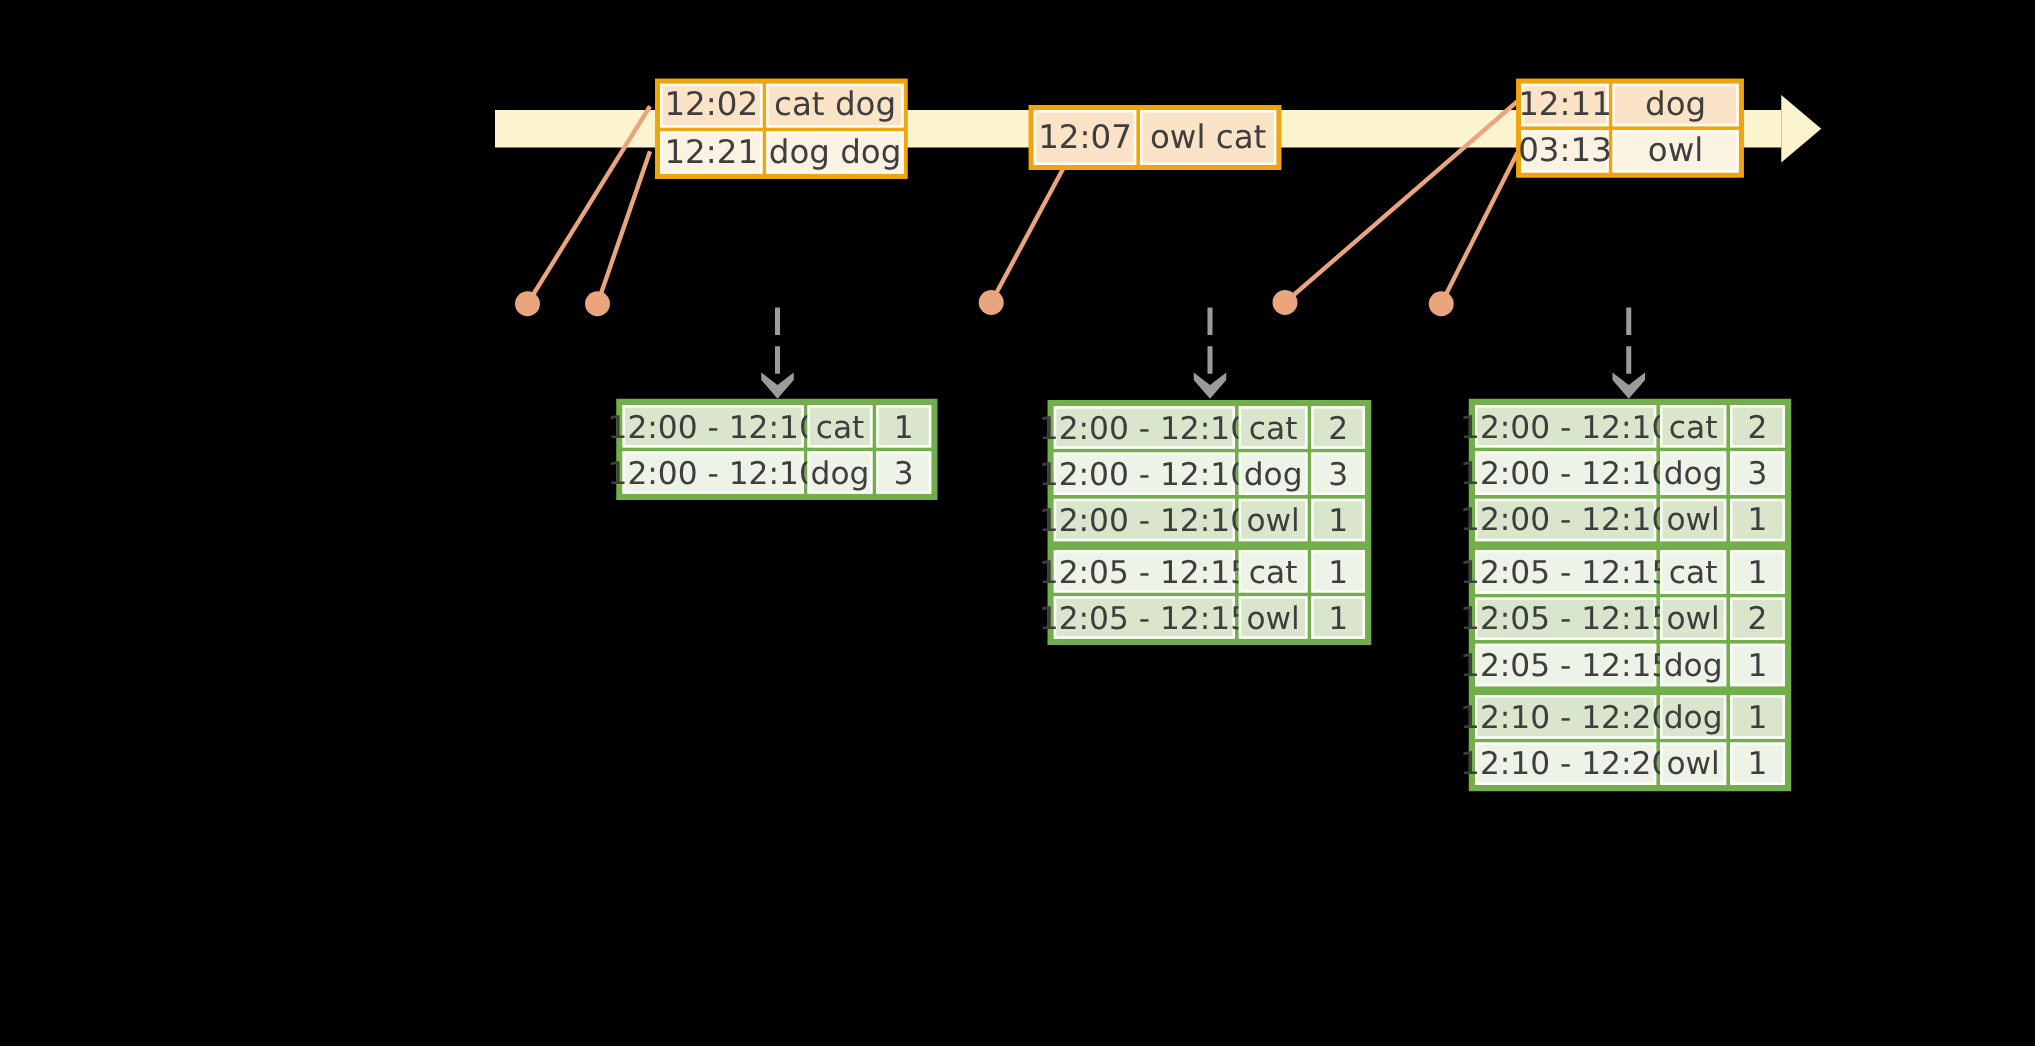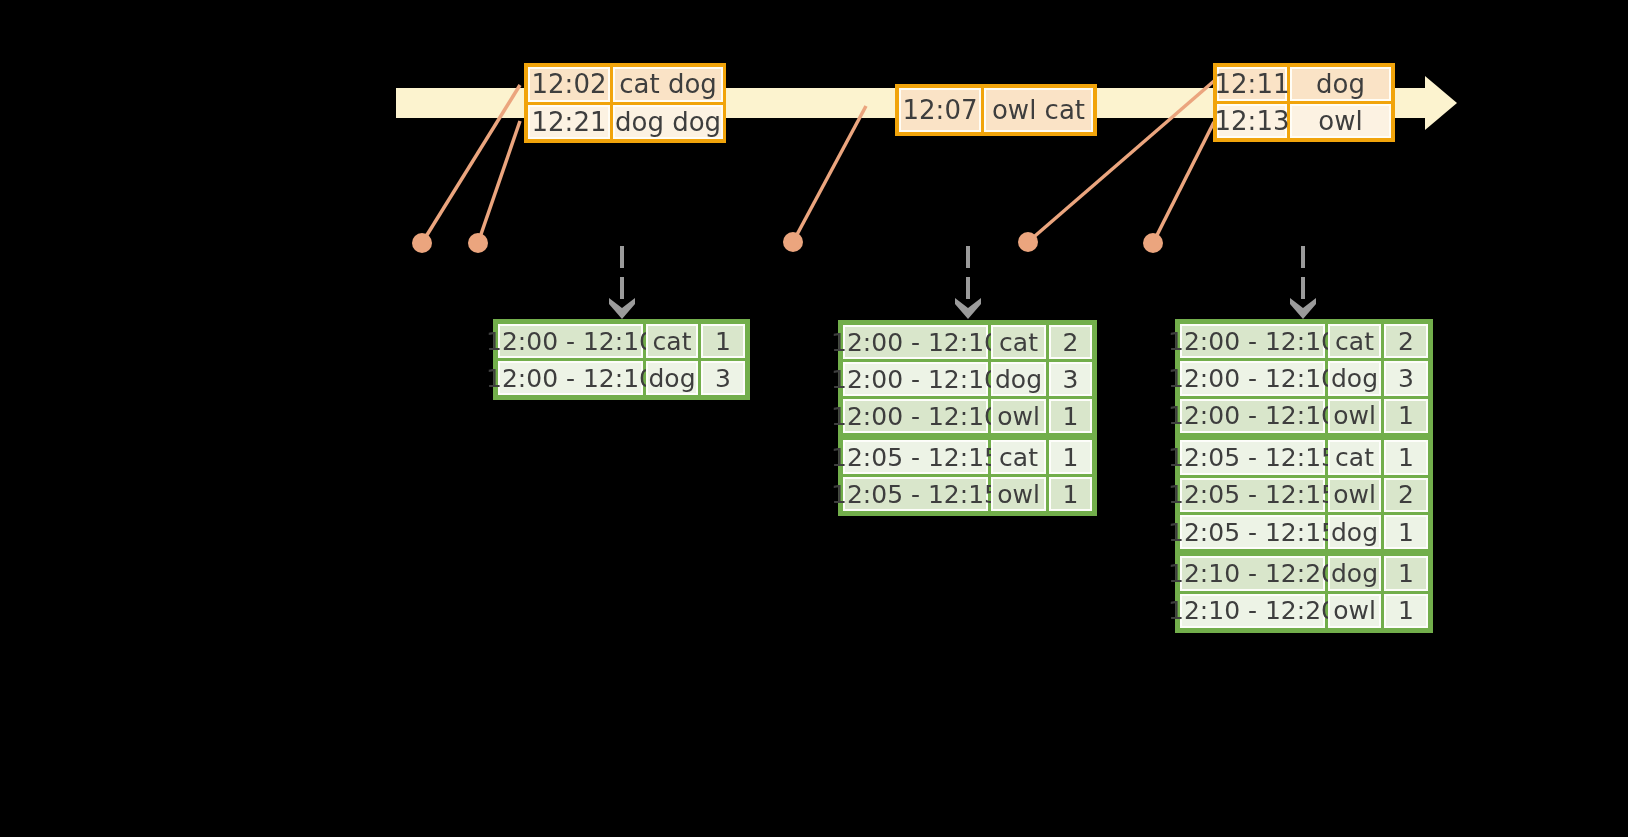--- a/index.html
+++ b/index.html
@@ -20,21 +20,21 @@
     position:absolute;background:var(--orange);border:4px solid var(--orange);
     display:grid;gap:3px;
   }
   .etable .cell{
     border:2px solid #FFFDF6;display:flex;align-items:center;justify-content:center;
     font-size:26px;color:var(--text);white-space:nowrap;
   }
   .fill-a{background:var(--peach)}
   .fill-b{background:var(--cream)}
   #et1{left:524px;top:63px;width:202px;height:80px;grid-template-columns:82px 1fr;grid-template-rows:1fr 1fr}
-  #et2{left:895px;top:84px;width:202px;height:52px;grid-template-columns:82px 1fr;grid-template-rows:1fr}
+  #et2{left:823px;top:84px;width:202px;height:52px;grid-template-columns:82px 1fr;grid-template-rows:1fr}
   #et3{left:1213px;top:63px;width:182px;height:79px;grid-template-columns:70px 1fr;grid-template-rows:1fr 1fr}
 
   
   .gtable{
     position:absolute;background:var(--green);padding:5px;
     display:flex;flex-direction:column;gap:3px;
   }
   .grow{display:grid;gap:3px;flex:1 1 auto;min-height:0}
   .grow .cell{
     border:2px solid #FDFDFA;display:flex;align-items:center;justify-content:center;
@@ -96,21 +96,21 @@
   </div>
 
   <div class="etable" id="et2">
     <div class="cell fill-a">12:07</div>
     <div class="cell fill-a">owl cat</div>
   </div>
 
   <div class="etable" id="et3">
     <div class="cell fill-a">12:11</div>
     <div class="cell fill-a">dog</div>
-    <div class="cell fill-b">12:13</div>
+    <div class="cell fill-b">03:13</div>
     <div class="cell fill-b">owl</div>
   </div>
 
   <div class="gtable" id="gt1">
     <div class="grow g-dark">
       <div class="cell">12:00 - 12:10</div>
       <div class="cell">cat</div>
       <div class="cell">1</div>
     </div>
     <div class="grow g-light">

